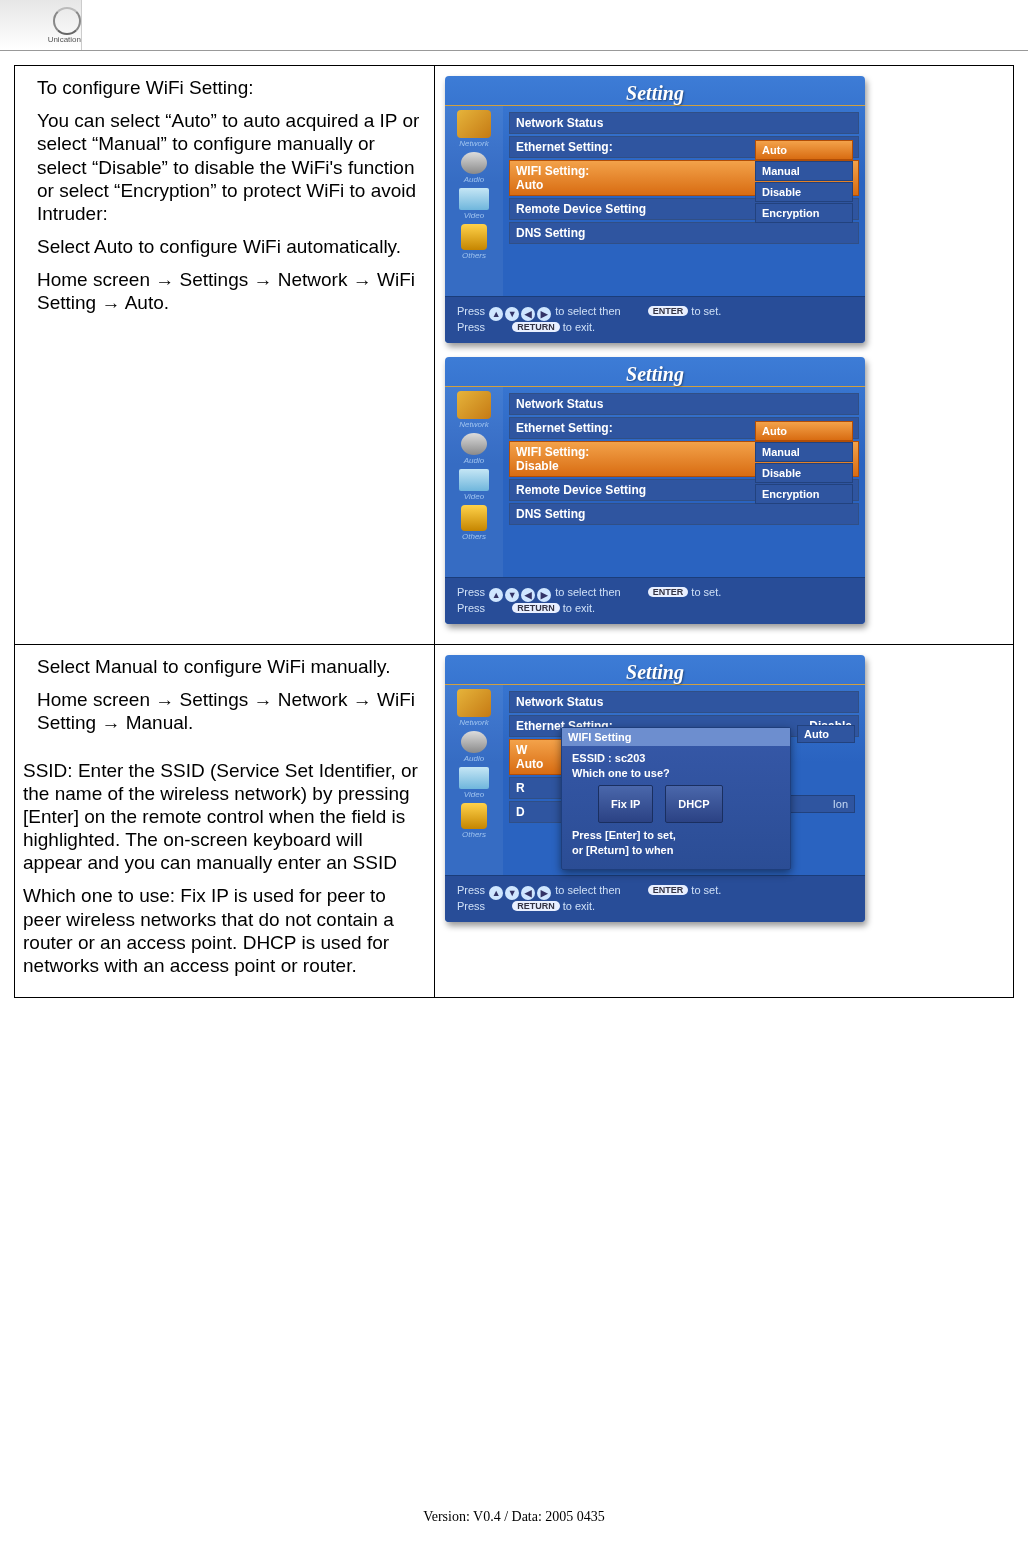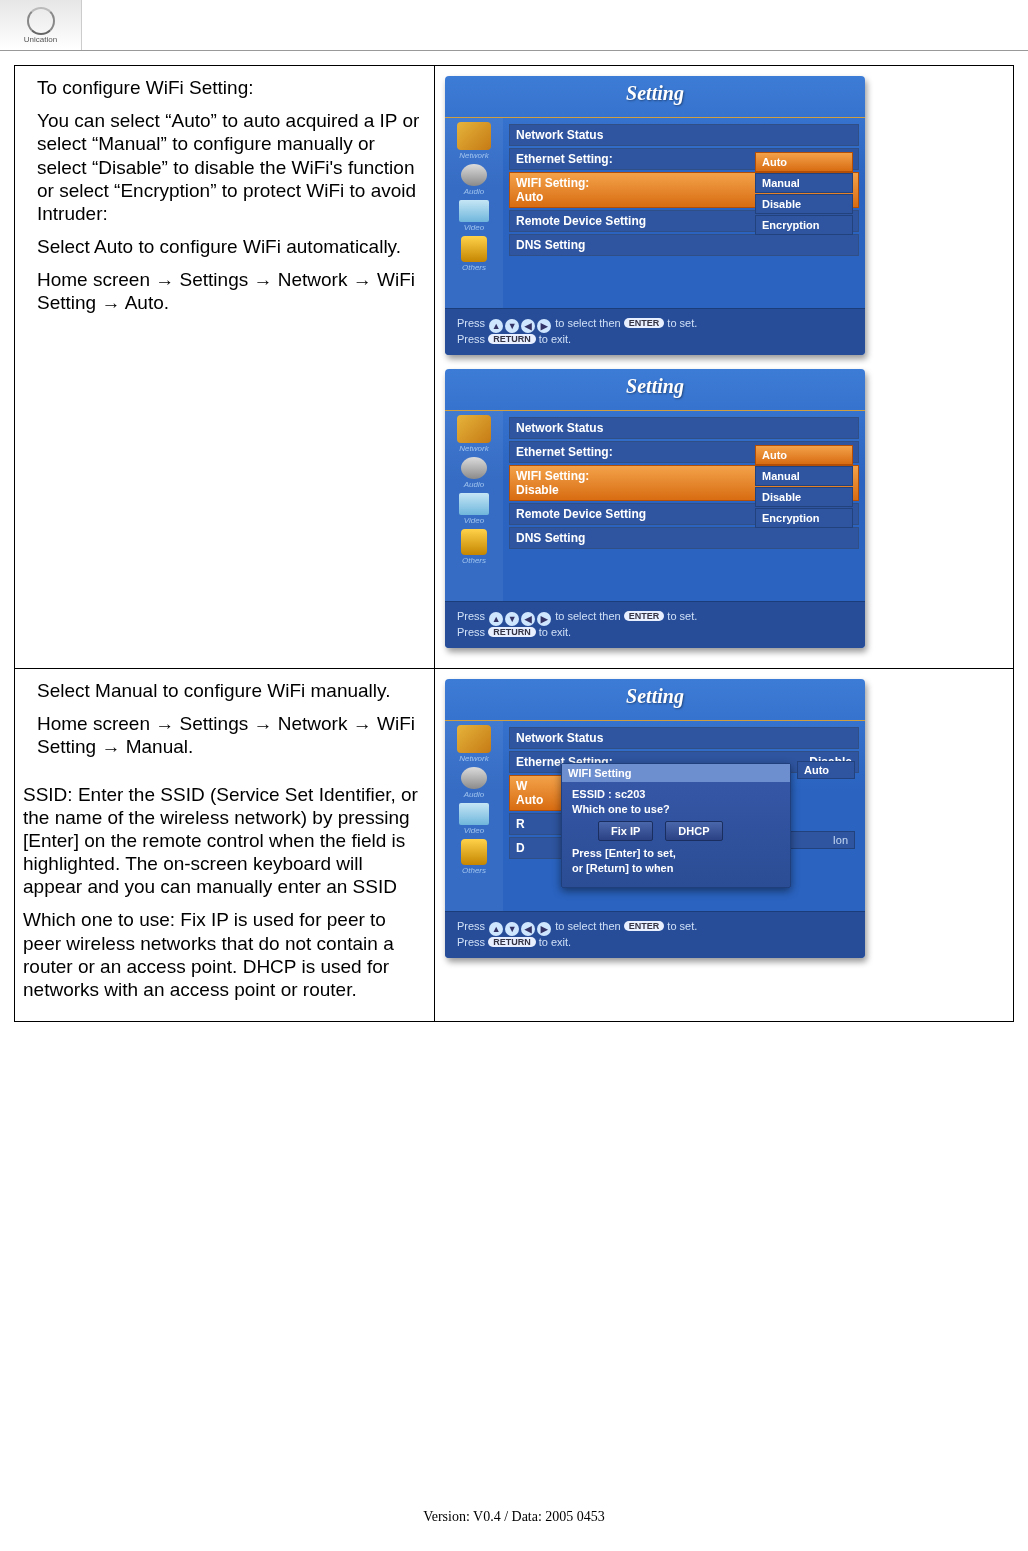--- a/index.html
+++ b/index.html
@@ -14,21 +14,21 @@
 
   
   .top-header {
     display: flex;
     align-items: stretch;
     border-bottom: 1px solid #999;
   }
   .logo-box {
     width: 82px; height: 50px;
     background: linear-gradient(to bottom, #e6e6e6, #fff);
-    display:flex; align-items:center; justify-content:center;
+    display:flex; align-items:flex-end; justify-content:center;
     flex-direction: column;
     font-size: 8px;
     color: #555;
     border-right: 1px solid #ccc;
   }
   .logo-swirl {
     width: 28px; height: 28px; border:2px solid #888; border-radius: 50%;
     border-top-color:#bbb; border-bottom-color:#666;
   }
   .title-bar {
@@ -71,21 +71,21 @@
     background: linear-gradient(to bottom, #3d7cd6 0%, #2a63c0 40%, #2a63c0 100%);
     border-radius: 4px;
     box-shadow: 2px 4px 6px rgba(0,0,0,.4);
     position: relative;
     overflow: hidden;
   }
   .panel-title {
     text-align: center; color: #fff;
     font-family: Georgia, 'Times New Roman', serif;
     font-style: italic; font-weight: bold;
-    font-size: 20px; padding: 6px 0 12px;
+    font-size: 20px; padding: 6px 0 0;
     text-shadow: 1px 1px 2px #0006;
     border-bottom: 1px solid #d0a040;
   }
   .panel-body { display:flex; min-height: 190px; }
   .rail {
     width: 58px; background: rgba(255,255,255,0.06);
     display:flex; flex-direction:column; gap:4px; padding:4px 2px;
     align-items:center;
   }
   .rail-item { font-size: 8px; color: #9fc3ef; font-style: italic; text-align:center; }
@@ -123,34 +123,34 @@
     padding: 3px 6px; margin-bottom:1px;
   }
   .drop-item.hot { background: linear-gradient(#f3a24a,#d86c12); border-color:#b24e06;}
 
   .panel-foot {
     background: #284d98;
     padding: 8px 12px 10px;
     color: #cfe0f7; font-size: 11px;
     border-top: 1px solid #1b3d7a;
   }
-  .footbtn { display:inline-block; background:#e8efff; color:#334; border-radius:8px; padding:0 5px; font-size:9px; font-weight:bold; vertical-align:1px;}
+  .footbtn { display:inline-block; background:#e8efff; color:#334; border-radius:8px; padding:0 5px; font-size:9px; font-weight:bold; vertical-align:1px;margin-left:24px;}
   .navbtn { display:inline-block; width:14px;height:14px;border-radius:50%;background:#cfe6ff;vertical-align:-2px;margin:0 1px;color:#336;text-align:center;font-size:9px;line-height:14px;font-weight:bold;}
 
   
   .popup {
     position:absolute; left:58px; top:42px; width:230px;
     background: linear-gradient(#3658a8,#2b4d95);
     border:1px solid #1e3e7c; border-radius:2px;
     padding:8px 10px 10px; box-shadow: 0 3px 8px #0007;
   }
   .popup-title { background:#6d8ecf; color:#fff;font-size:11px;font-weight:bold;padding:3px 6px;margin:-8px -10px 6px -10px;}
   .popup p { color:#fff; font-size:11px; margin:3px 0; font-weight:bold;}
   .popup .btnrow { display:flex; gap:12px; margin:6px 0 6px 26px;}
-  .popup .pbtn { background:linear-gradient(#4a67ab,#2b4284); color:#fff; font-size:11px; font-weight:bold; padding:3px 12px; border:1px solid #1a2f60; border-radius:2px;}
+  .popup .pbtn { background:linear-gradient(#4a67ab,#2b4284); color:#fff; font-size:11px; font-weight:bold; padding:12px 12px; border:1px solid #1a2f60; border-radius:2px;}
   .small-auto {
     position:absolute; right:10px; top:40px; width:58px;
     background:#2f55a0;color:#fff;font-size:11px;font-weight:bold;padding:2px 6px;border:1px solid #22427e;
   }
   .faint-lon {
     position:absolute; right:10px; top:110px; width:70px;
     background:#2f55a0;color:#c5d8f3;font-size:11px;padding:2px 6px;border:1px solid #22427e;text-align:right;
   }
 
   
@@ -351,14 +351,14 @@
       </div>
 
     </td>
   </tr>
 </tbody>
     </table>
 </div>
 
 <div class="page-footer">
   <span class="ver">Version: V0.4 / Data: 2005 04</span>
-  <span class="pn">53</span>
+  <span class="pn">35</span>
 </div>
 
 </body></html>

